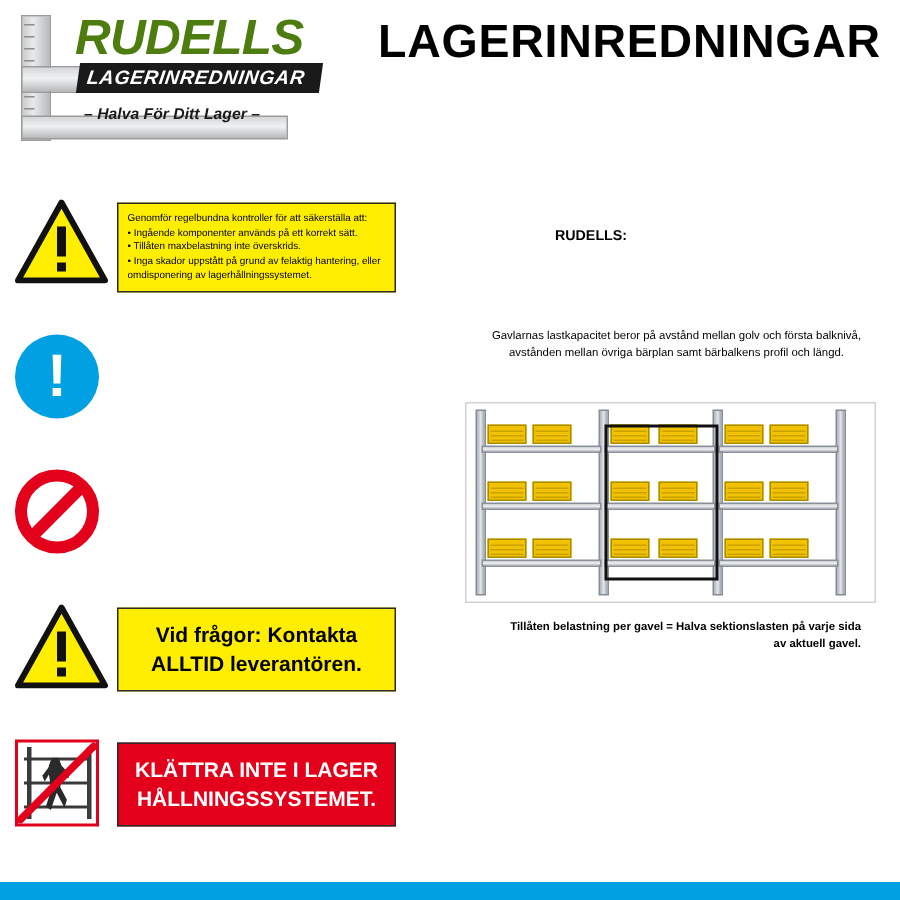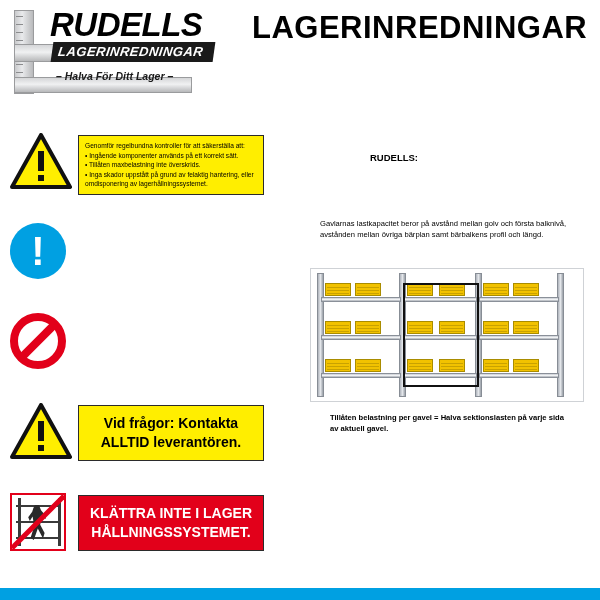--- a/index.html
+++ b/index.html
@@ -61,21 +61,21 @@
     background: #8b8c8e;
   }
   .brand {
     position: absolute;
     left: 42px; top: 2px;
     font-family: "Liberation Sans", sans-serif;
     font-weight: bold;
     font-style: italic;
     font-size: 33px;
     letter-spacing: -0.5px;
-    color: #000000;
+    color: #4d7c0f;
     text-shadow: 1px 1px 0 #ffffff;
   }
   .brand-sub {
     position: absolute;
     left: 44px; top: 38px;
     width: 150px;
     background: #1a1a1a;
     color: #ffffff;
     font-weight: bold;
     font-style: italic;
@@ -258,20 +258,21 @@
     font-size: 9.5px;
     font-weight: bold;
     color: #000;
   }
   .gavel-desc {
     position: absolute;
     left: 20px; top: 118px;
     width: 262px;
     font-size: 7.6px;
     line-height: 1.5;
+    text-align: center;
     color: #000;
   }
   .rack-figure {
     position: absolute;
     left: 10px; top: 168px;
     width: 272px; height: 132px;
     background: #ffffff;
     border: 1px solid #cfd2d6;
   }
   .rack-figure .upright {
@@ -309,21 +310,21 @@
     border: 2px solid #111111;
     box-sizing: border-box;
   }
   .gavel-foot {
     position: absolute;
     left: 30px; top: 312px;
     width: 244px;
     font-size: 7.6px;
     font-weight: bold;
     line-height: 1.5;
-    text-align: left;
+    text-align: right;
     color: #000;
   }
 
   
   .bottom-bar {
     position: absolute;
     left: 0; bottom: 0;
     width: 600px;
     height: 12px;
     background: #00a0e2;

